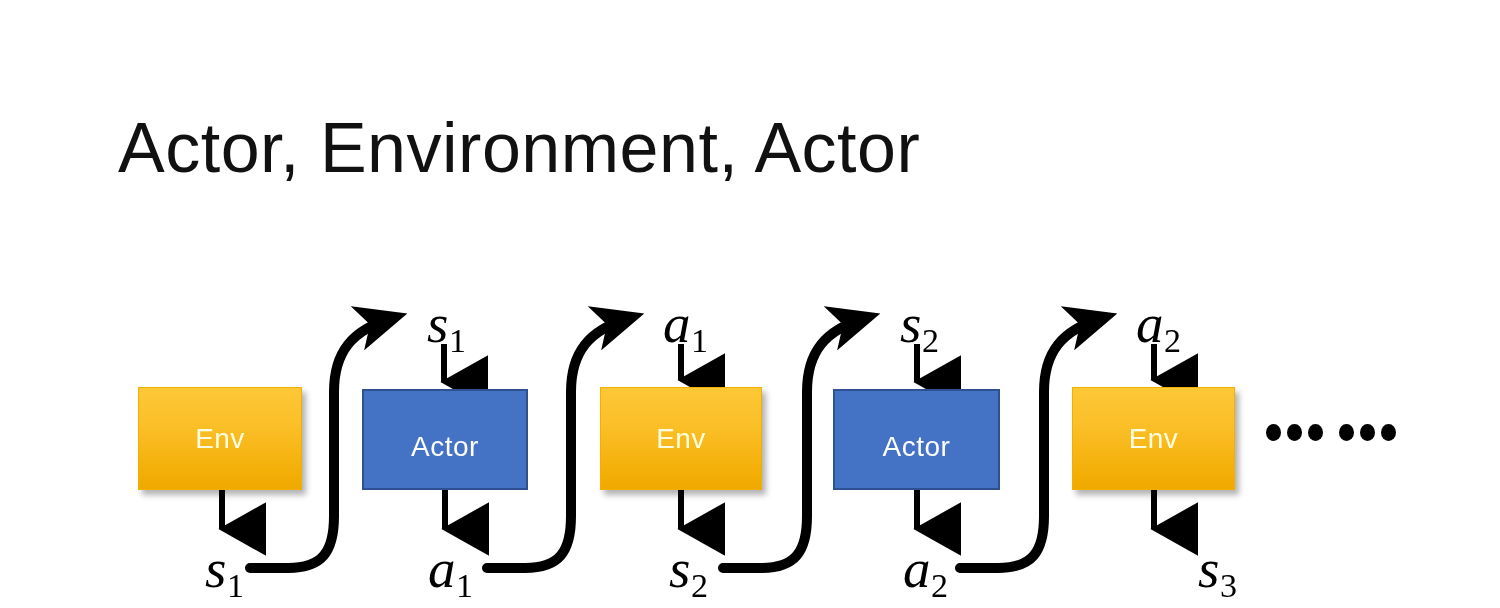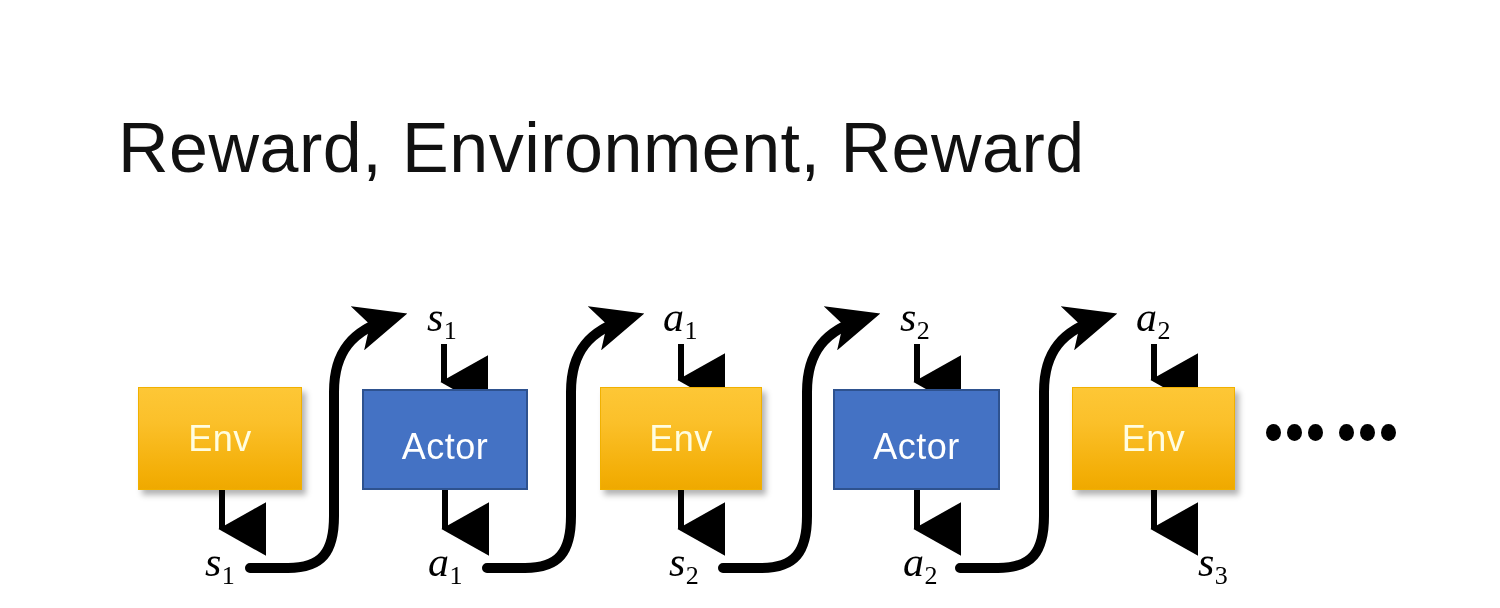--- a/index.html
+++ b/index.html
@@ -33,21 +33,21 @@
   
   .node {
     position: absolute;
     display: flex;
     align-items: center;
     justify-content: center;
     box-sizing: border-box;
   }
   .node .node-label {
     font-family: "Liberation Sans", sans-serif;
-    font-size: 36px;
+    font-size: 28px;
     font-weight: 400;
     line-height: 1;
     letter-spacing: 0.5px;
   }
   .node.env {
     background: linear-gradient(to bottom, #FDC736 0%, #FBC02A 34%, #F3AE06 86%, #EFA900 100%);
     box-shadow: 4px 5px 6px rgba(0,0,0,0.30);
     border: 1px solid #F1B000;
   }
   .node.env .node-label {
@@ -60,21 +60,21 @@
   .node.actor .node-label {
     color: #FFFFFF;
     margin-top: 15px;
   }
 
   
   .mathlabel {
     position: absolute;
     font-family: "Liberation Serif", serif;
     font-style: italic;
-    font-size: 42px;
+    font-size: 55px;
     color: #000000;
     white-space: nowrap;
     line-height: 1;
   }
   .mathlabel sub {
     font-size: 0.62em;
     font-style: normal;
     vertical-align: -0.30em;
     padding-left: 0.5px;
   }
@@ -108,21 +108,21 @@
   #ellipsis .gap {
     width: 4px;
     height: 1px;
   }
 </style>
 </head>
 <body>
 
 <div id="slide">
 
-  <div id="title">Reward, Environment, Reward</div>
+  <div id="title">Actor, Environment, Actor</div>
 
   <svg id="arrows" viewBox="0 0 1500 608" width="1500" height="608" xmlns="http://www.w3.org/2000/svg">
     <defs>
       <marker id="headDown" markerWidth="9" markerHeight="8" refX="4.5" refY="7.4" orient="auto" markerUnits="strokeWidth">
         <path d="M0,0 L9,0 L4.5,8 Z" fill="#000000"></path>
       </marker>
       <marker id="headCurve" markerWidth="5.2" markerHeight="4.6" refX="3.6" refY="2.3" orient="auto" markerUnits="strokeWidth">
         <path d="M0,0 L5.2,2.3 L0,4.6 L1.3,2.3 Z" fill="#000000"></path>
       </marker>
     </defs>

